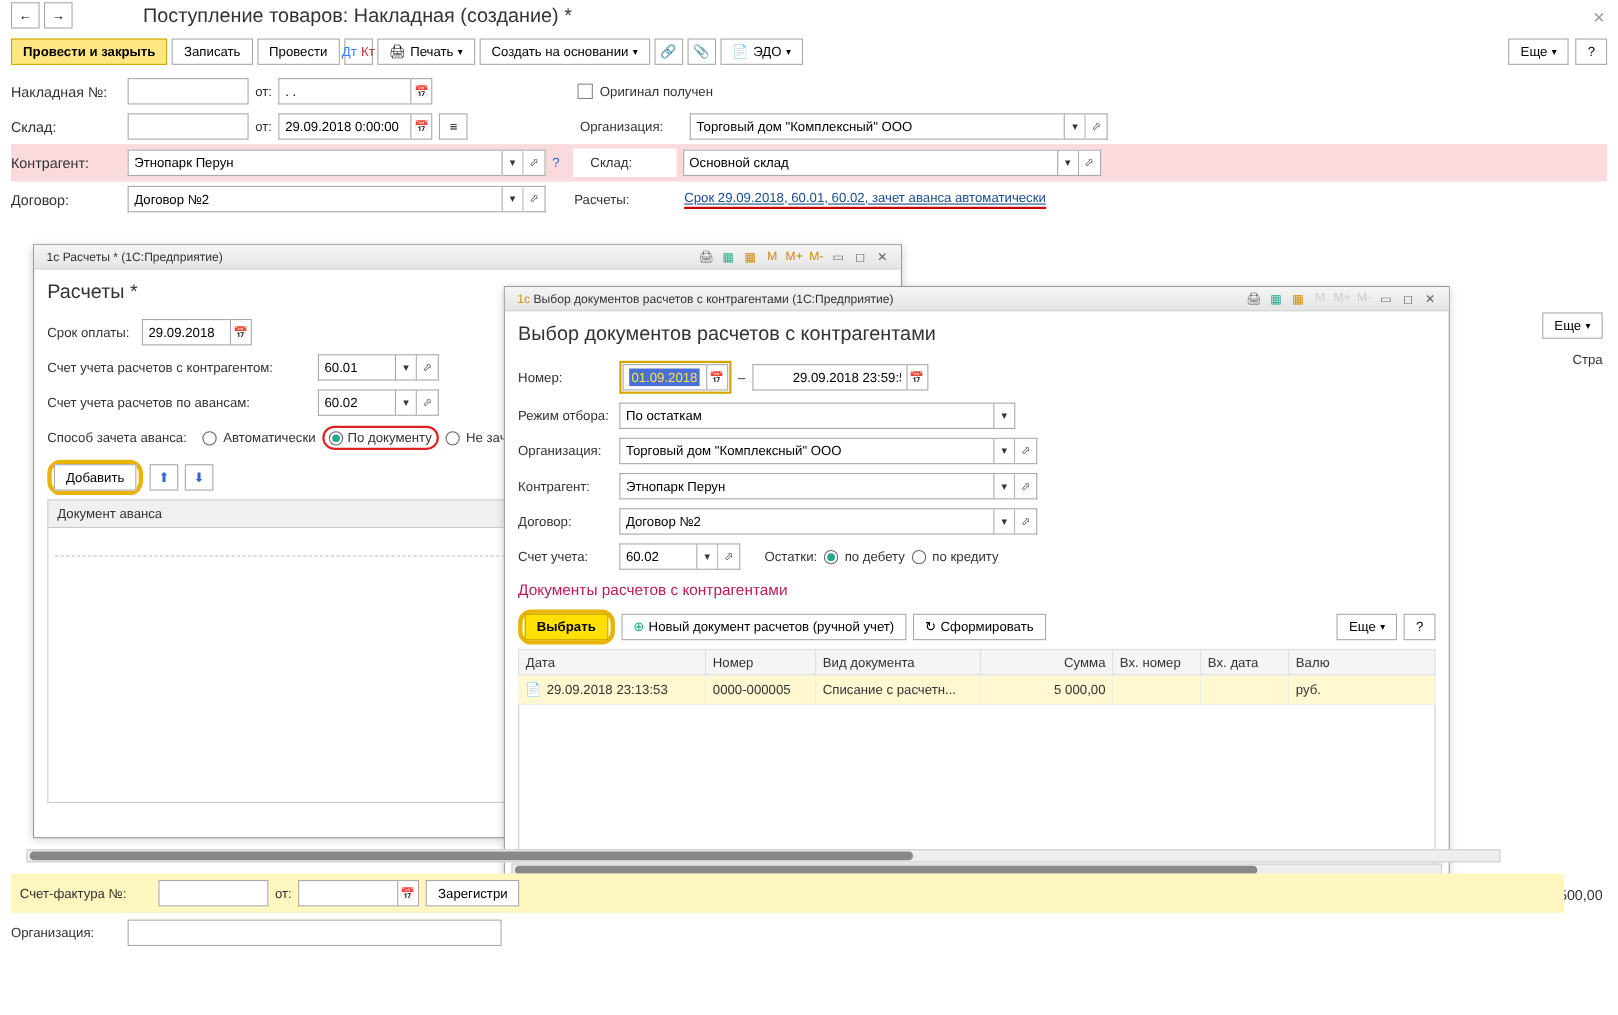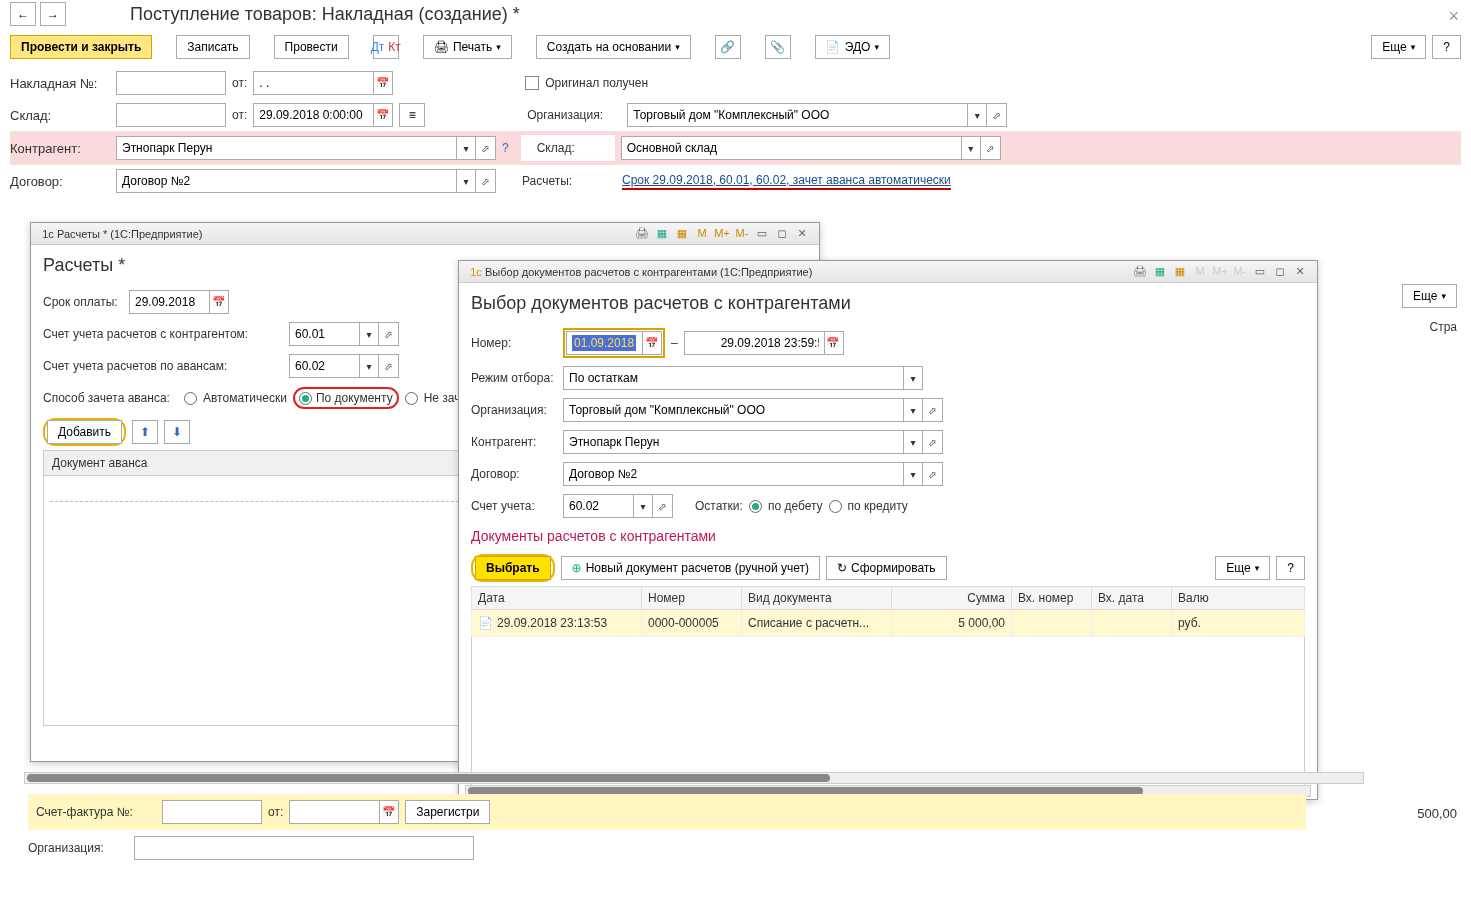--- a/index.html
+++ b/index.html
@@ -23,21 +23,21 @@
   gap: 4px;
   font-size: 12px;
 }
 .btn-icon { width: 26px; height: 24px; display:inline-flex; align-items:center; justify-content:center; }
 .btn-yellow { background: #ffe680; border-color: #c9a800; font-weight: bold; }
 .btn-yellow-bright { background: #ffe000; border-color: #c9a800; font-weight: bold; }
 .dropdown-arrow::after { content: " ▾"; font-size: 9px; }
 .page-title { font-size: 18px; padding: 4px 10px 6px 130px; position:relative; }
 .page-title .navarrows { position:absolute; left:10px; top:2px; display:flex; gap:4px;}
 .close-x { position: absolute; right: 12px; top: 6px; color: #999; cursor: pointer; }
-.main-toolbar { padding: 4px 10px; display: flex; gap: 24px; align-items: flex-end; }
+.main-toolbar { padding: 4px 10px; display: flex; gap: 4px; align-items: flex-end; }
 .form-area { padding: 4px 10px; }
 .form-row { display: flex; align-items: center; padding: 4px 0; gap: 6px; min-height:32px;}
 .label { width: 100px; font-size: 13px; }
 .input {
   border: 1px solid #aaa;
   padding: 3px 5px;
   font-size: 12px;
   background: #fff;
   height: 24px;
 }
@@ -87,23 +87,23 @@
 .green-title { color: #be185d; font-size: 14px; margin: 6px 0; }
 .doc-table { width: 100%; border: 1px solid #ccc; border-collapse: collapse; }
 .doc-table th { background: #f5f5f5; border: 1px solid #ddd; padding: 4px 6px; font-weight: normal; text-align: left; font-size:12px; }
 .doc-table td { border: 1px solid #eee; padding: 6px; font-size:12px; }
 .doc-table tr.sel td { background: #fff8d0; }
 .doc-icon { color: #3a9f3a; margin-right:4px; }
 .yellow-border { border: 2px solid #d9a400; display:inline-flex; padding:1px; }
 .sel-date { background: #4a6fd6; color:#fde047; padding:1px 2px; }
 
 
-.bottom-row { position:absolute; left:28px; width:1278px; display:flex; align-items:center; gap:6px; }
+.bottom-row { position:absolute; left:10px; width:1412px; display:flex; align-items:center; gap:6px; }
 .yellow-bg { background: #fff6c0; padding:6px 8px; }
-.red-circle-btn { border: 2px solid #eab308; border-radius: 12px; padding: 0px 2px; display:inline-block;}
+.red-circle-btn { border: 4px solid #eab308; border-radius: 12px; padding: 0px 2px; display:inline-block;}
 .more-right { position:absolute; right:14px; }
 
 .scroll-h { position:absolute; bottom:2px; left:6px; right:6px; height:12px; background:#eee; border:1px solid #ccc; }
 .scroll-h .thumb { position:absolute; left:2px; top:1px; height:8px; width:80%; background:#888; border-radius:4px; }
 
 .tbicon { display:inline-block; width:18px; text-align:center; }
 </style>
 </head>
 <body>
 

